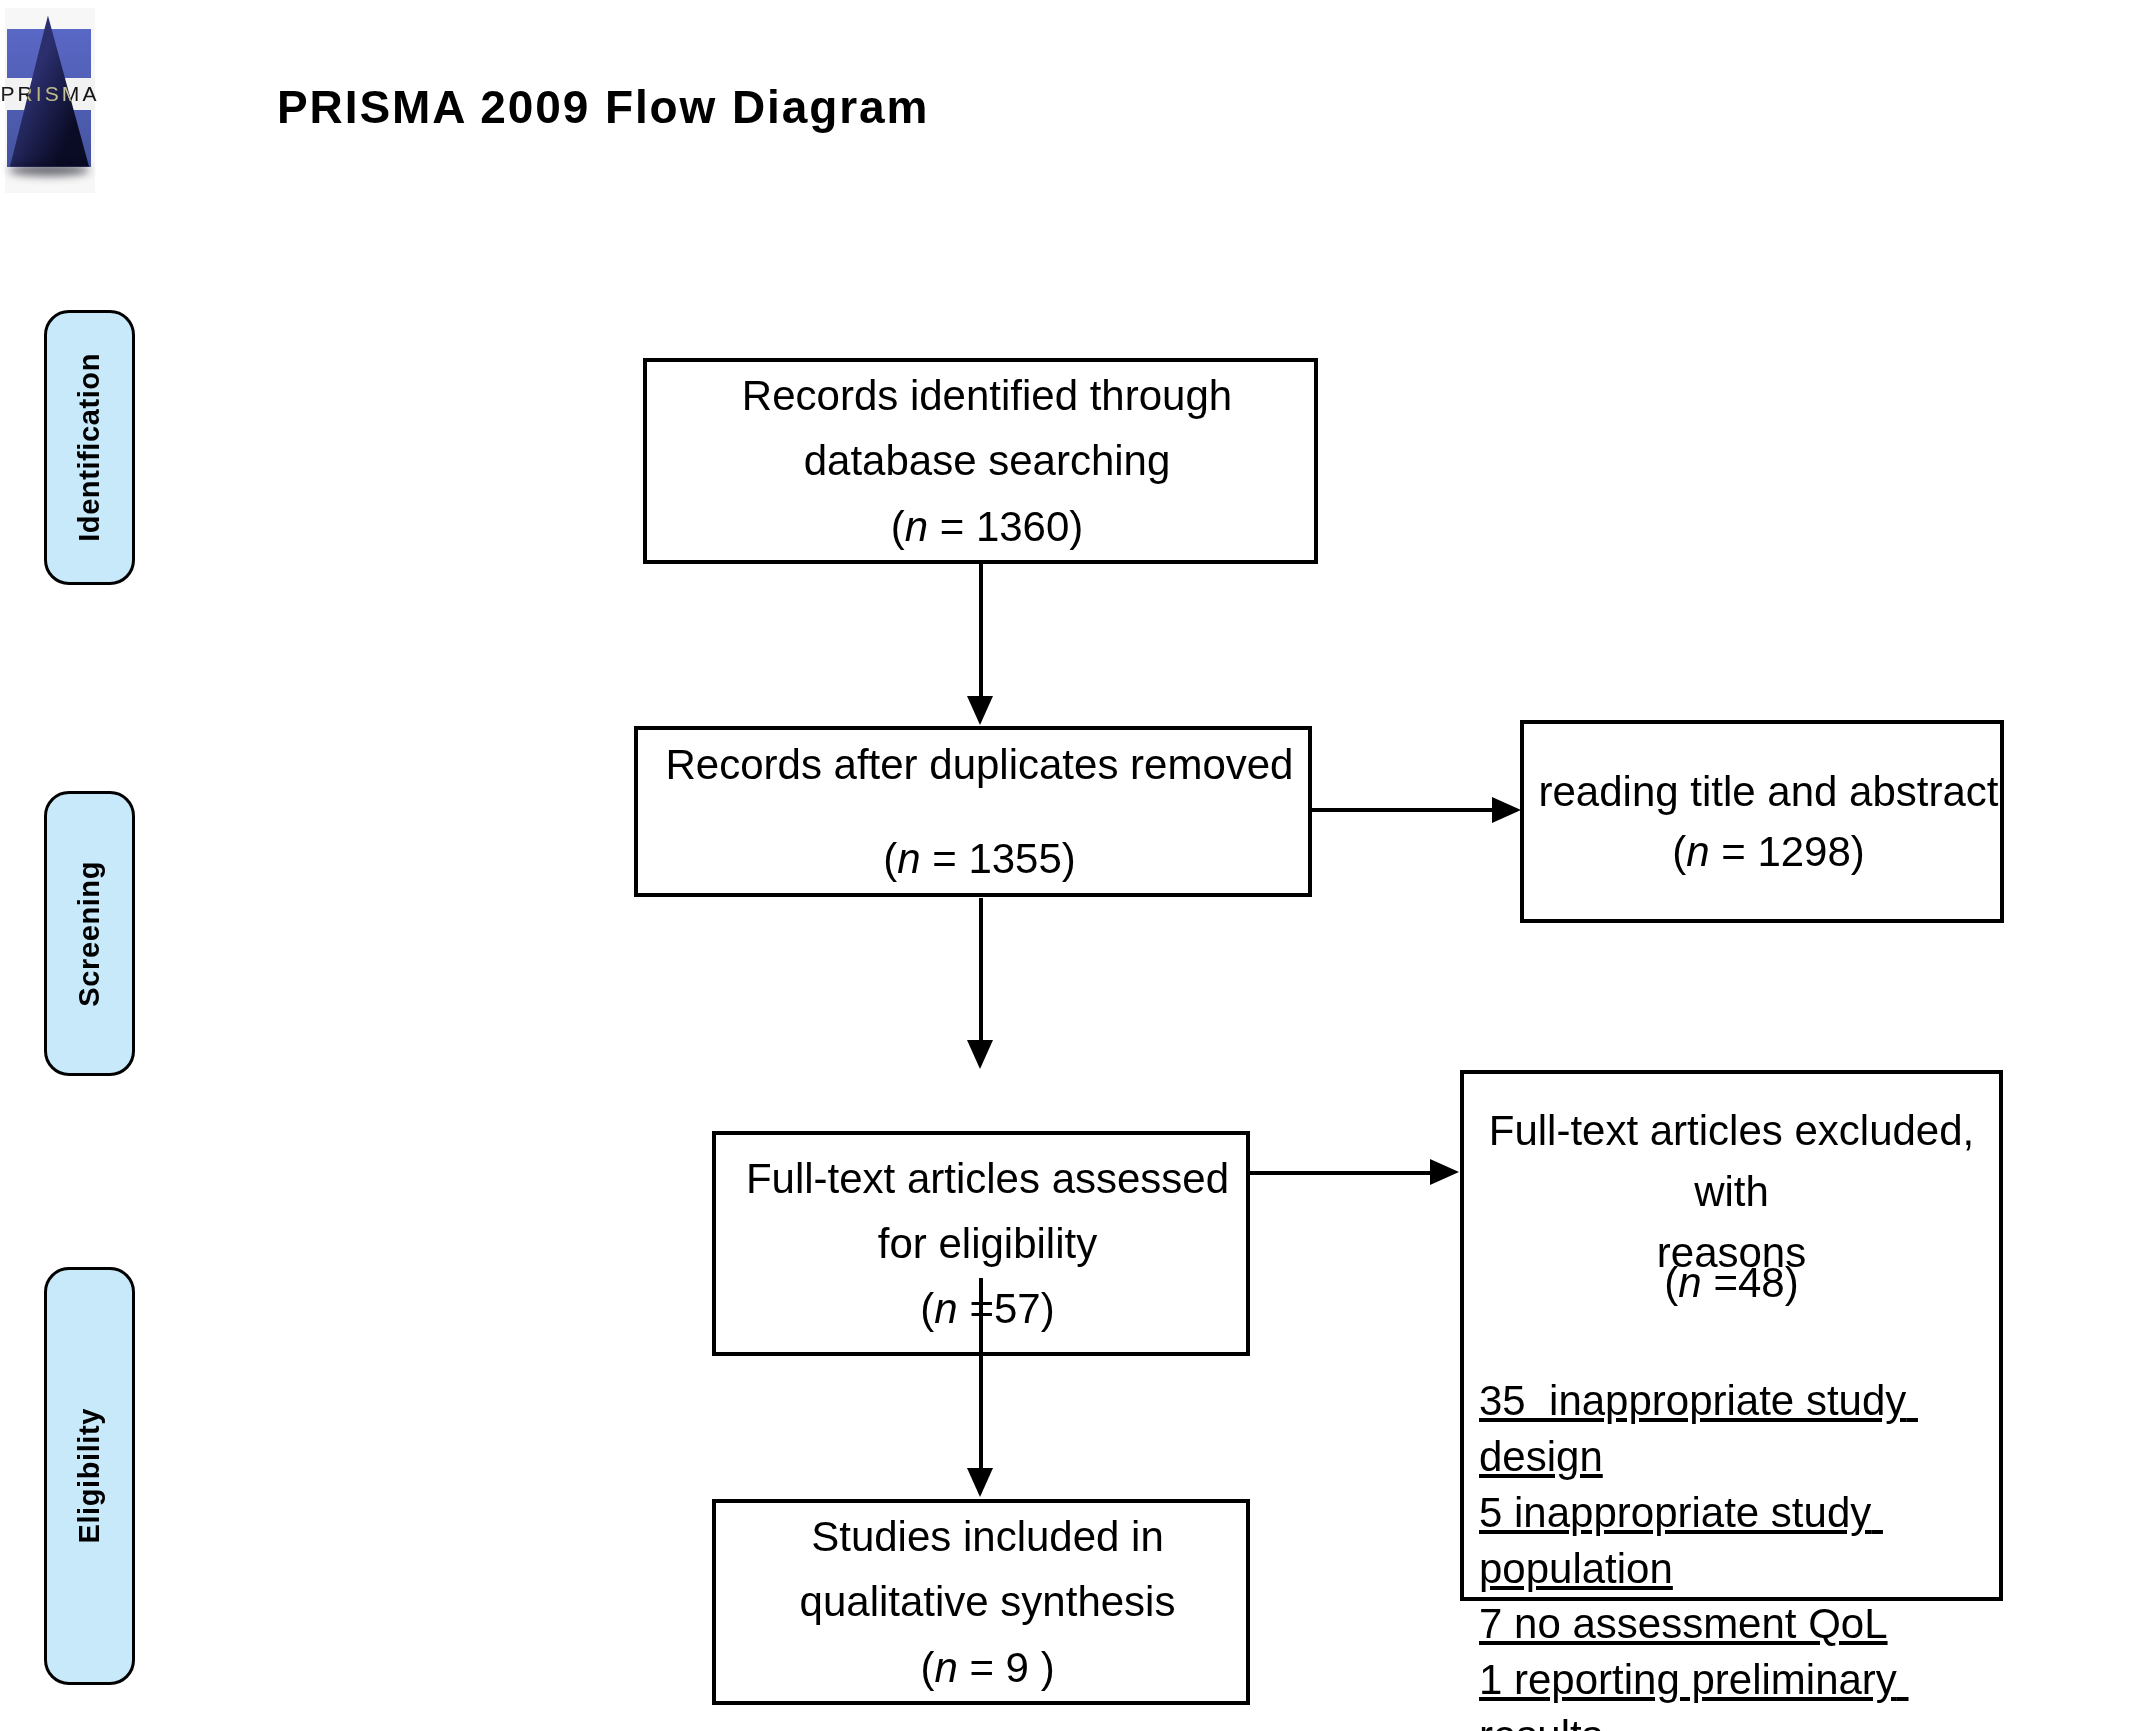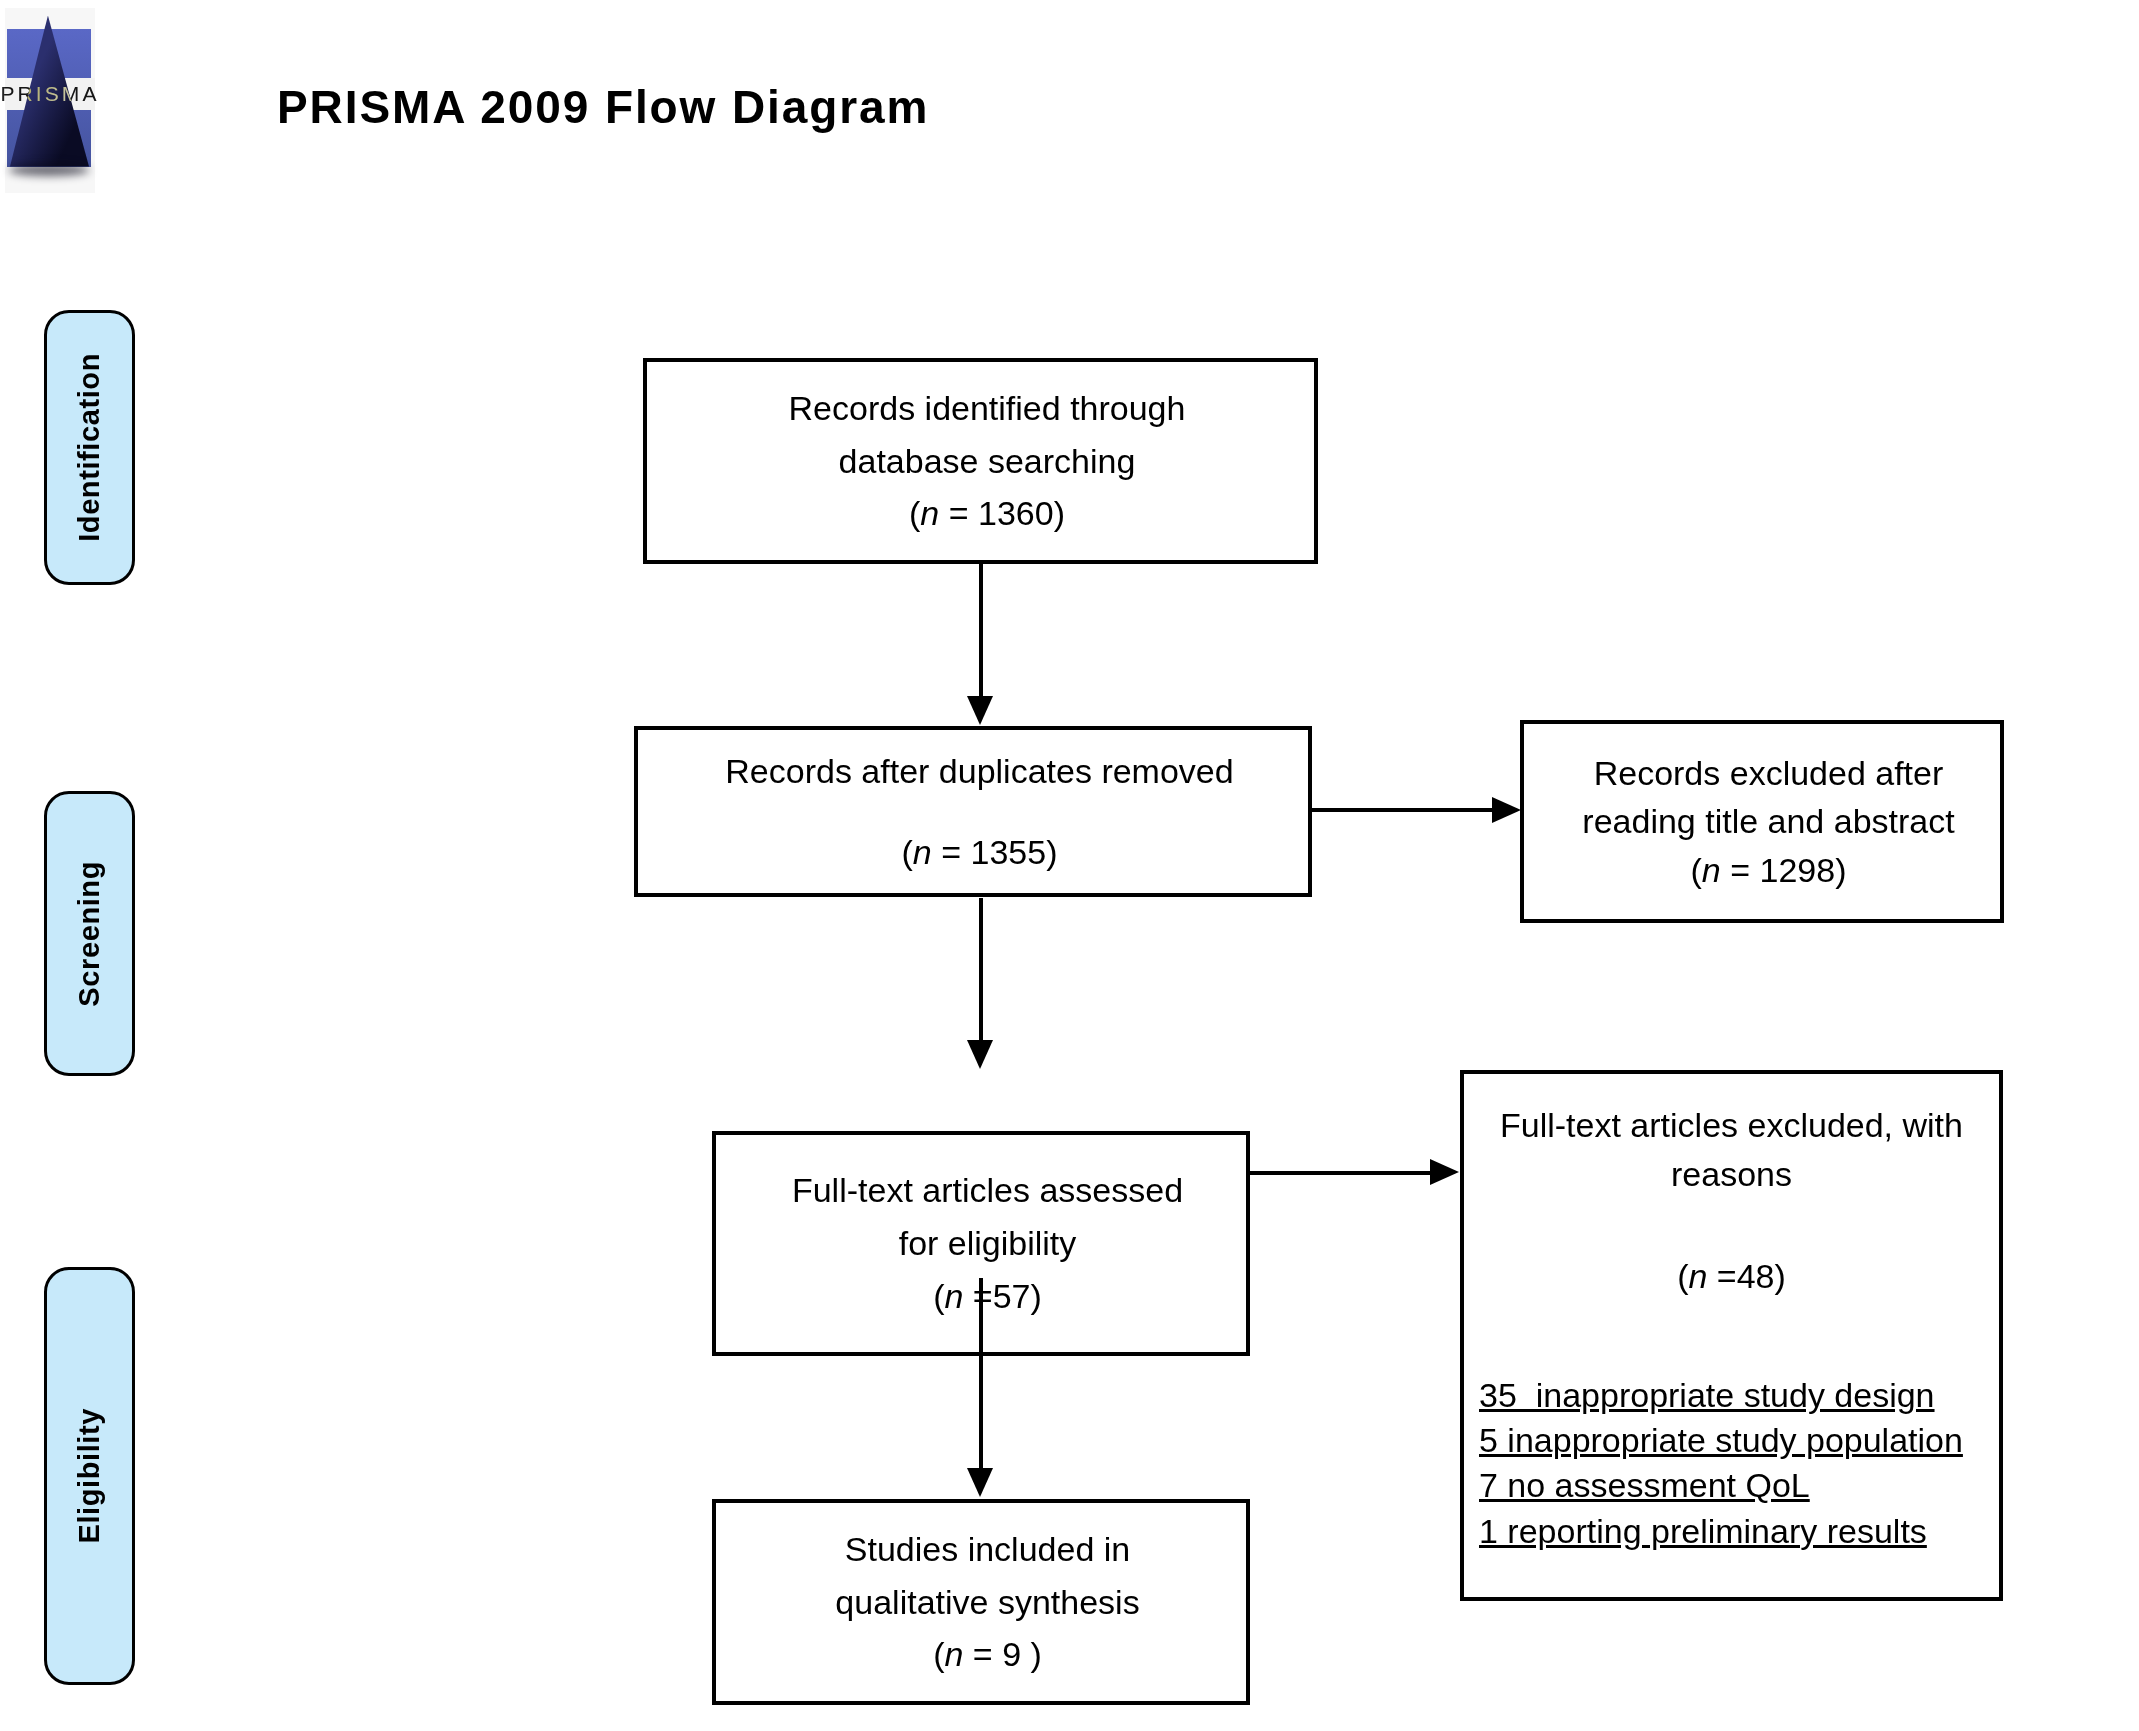--- a/index.html
+++ b/index.html
@@ -33,21 +33,21 @@
            box-sizing:border-box; }
   .stage span { writing-mode:vertical-rl; transform:rotate(180deg);
                 font-weight:700; font-size:29px; letter-spacing:0.6px; white-space:nowrap; }
   #stage-identification { left:44px; top:310px;  height:275px; }
   #stage-screening      { left:44px; top:791px; height:285px; }
   #stage-eligibility    { left:44px; top:1267px; height:418px; }
 
   
   .flow-box { position:absolute; border:4.4px solid #000; background:#fff; box-sizing:border-box;
               display:flex; flex-direction:column; justify-content:center; align-items:center;
-              text-align:center; font-size:34px; line-height:1.55;padding-left:13px; }
+              text-align:center; font-size:42px; line-height:1.55;padding-left:13px; }
   .flow-box em { font-style:italic; }
   #box-identified   { left:643px; top:358px;  width:675px; height:206px; }
   #box-dedup        { left:634px; top:726px; width:678px; height:171px;gap:28px; }
   #box-assessed     { left:712px; top:1131px; width:538px;  height:225px; }
   #box-included     { left:712px; top:1499px; width:538px;  height:206px; }
   #box-excluded-ta  { left:1520px; top:720px; width:484px;  height:203px; line-height:1.42; }
 
   #box-ft-excluded  { left:1460px; top:1070px; width:543px;  height:531px; display:block; }
   #ftx-header { position:absolute; left:0; right:0; top:27px; text-align:center; line-height:1.45; }
   #ftx-count  { position:absolute; left:0; right:0; top:176px; text-align:center; }
@@ -94,21 +94,20 @@
       <div class="line">database searching</div>
       <div class="line">(<em>n</em> = 1360)</div>
     </div>
 
   <div class="flow-box" id="box-dedup">
       <div class="line">Records after duplicates removed</div>
       <div class="line">(<em>n</em> = 1355)</div>
     </div>
 
   <div class="flow-box" id="box-excluded-ta">
-      <div class="line">Records excluded after</div>
       <div class="line">reading title and abstract</div>
       <div class="line">(<em>n</em> = 1298)</div>
     </div>
 
   <div class="flow-box" id="box-assessed">
       <div class="line">Full-text articles assessed</div>
       <div class="line">for eligibility</div>
       <div class="line">(<em>n</em> =57)</div>
     </div>
 

